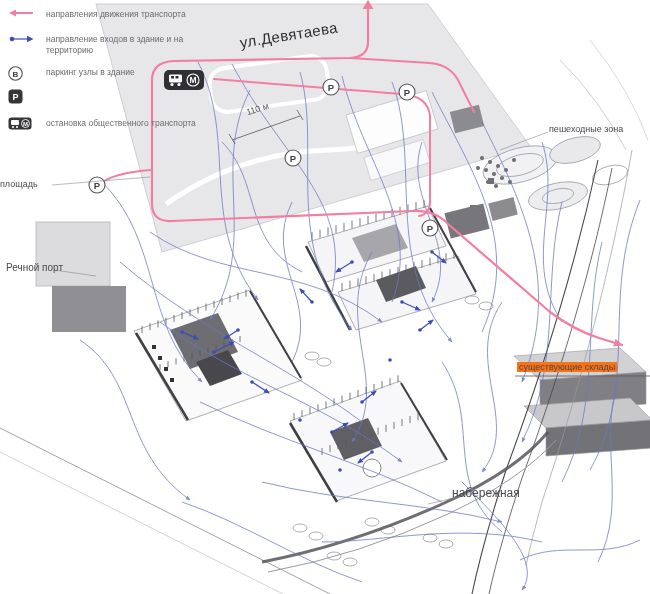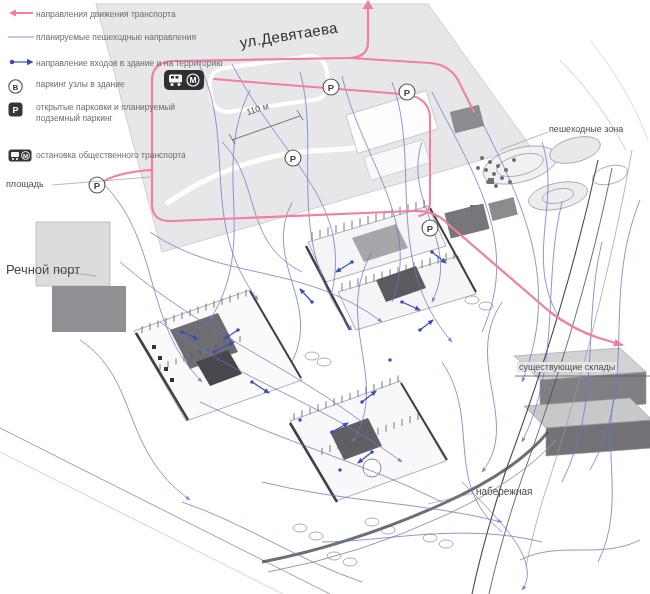--- a/index.html
+++ b/index.html
@@ -4,39 +4,39 @@
 <style>
   *{box-sizing:border-box;margin:0;padding:0}
   html,body{background:#fff}
   body{font-family:"Liberation Sans",sans-serif;width:650px;height:594px}
   .stage{position:relative;width:650px;height:594px;background:#fff;overflow:hidden}
   svg.plan{position:absolute;left:0;top:0;width:650px;height:594px;display:block}
   svg text{font-family:"Liberation Sans",sans-serif}
 
   
   .legend{position:absolute;left:8px;top:8px;width:218px;z-index:6}
-  .legend-row{display:flex;align-items:flex-start;gap:1px}
+  .legend-row{display:flex;align-items:flex-start;gap:11px}
   .legend-row + .legend-row{margin-top:12px}
   .legend-row.r3{margin-top:14px}
   .legend-row.r4{margin-top:10px}
   .legend-row.r5{margin-top:8px}
-  .legend-row.r6{margin-top:25px}
+  .legend-row.r6{margin-top:13px}
   .legend-icon{flex:0 0 27px;display:flex;align-items:center;min-height:10px}
   .legend-label{font-size:8.5px;color:#6b6b6f;line-height:1.3;padding-top:0.5px}
 
   
   .map-label{position:absolute;color:#49494d;white-space:nowrap;z-index:5}
   .lbl-street{left:240px;top:34px;font-size:15px;color:#2e2e32;letter-spacing:.4px;
               transform:rotate(-9deg);transform-origin:left center}
   .lbl-dim{left:246px;top:104px;font-size:9px;color:#5a5a5e;transform:rotate(-17deg)}
-  .lbl-square{left:6px;top:179px;font-size:9px}
-  .lbl-port{left:6px;top:262px;font-size:13px}
+  .lbl-square{left:0;top:179px;font-size:9px}
+  .lbl-port{left:6px;top:262px;font-size:10px}
   .lbl-nature{left:549px;top:124px;font-size:9px}
-  .lbl-warehouses{left:517px;top:362px;font-size:9px;background:#e5e5e5;padding:0 2px}
-  .lbl-embankment{left:476px;top:486px;font-size:10px}
+  .lbl-warehouses{left:517px;top:362px;font-size:9px;background:#f97316;padding:0 2px}
+  .lbl-embankment{left:452px;top:486px;font-size:12px}
 </style>
 </head>
 <body>
 
 <div class="stage">
 
   <svg class="plan" viewBox="0 0 650 594">
     <defs>
       <marker id="pinkArrow" markerUnits="userSpaceOnUse" markerWidth="12" markerHeight="12" refX="8" refY="4" orient="auto">
         <path d="M0,0 L9,4 L0,8 Z" fill="#f27ea0"></path>
@@ -301,28 +301,20 @@
   <div class="legend">
     <div class="legend-row r1">
       <span class="legend-icon">
         <svg width="26" height="10">
             <path d="M25,5 L7,5" stroke="#f27ea0" stroke-width="2" fill="none"></path>
             <path d="M8,1.5 L1,5 L8,8.5 Z" fill="#f27ea0"></path>
           </svg>
       </span>
       <span class="legend-label">направления движения транспорта</span>
     </div>
-    <div class="legend-row r2">
-      <span class="legend-icon">
-        <svg width="26" height="10">
-            <line x1="0" y1="5" x2="26" y2="5" stroke="#8b93c8" stroke-width="1"></line>
-          </svg>
-      </span>
-      <span class="legend-label">планируемые пешеходные направления</span>
-    </div>
     <div class="legend-row r3">
       <span class="legend-icon">
         <svg width="26" height="10">
             <circle cx="4" cy="5" r="2.3" fill="#3b4cb8"></circle>
             <line x1="6" y1="5" x2="19" y2="5" stroke="#3b4cb8" stroke-width="1.2"></line>
             <path d="M19,1.8 L25.5,5 L19,8.2 Z" fill="#3b4cb8"></path>
           </svg>
       </span>
       <span class="legend-label">направление входов в здание и на территорию</span>
     </div>
@@ -335,21 +327,20 @@
       </span>
       <span class="legend-label">паркинг узлы в здание</span>
     </div>
     <div class="legend-row r5">
       <span class="legend-icon">
         <svg width="15" height="15">
             <rect x="0.5" y="0.5" width="14" height="14" rx="3.5" fill="#35353a"></rect>
             <text x="7.5" y="11" text-anchor="middle" font-size="9" font-weight="bold" fill="#fff">P</text>
           </svg>
       </span>
-      <span class="legend-label" style="max-width:160px;white-space:normal">открытые парковки и планируемый подземный паркинг</span>
     </div>
     <div class="legend-row r6">
       <span class="legend-icon">
         <svg width="24" height="13">
             <rect x="0.5" y="0.5" width="23" height="12" rx="3" fill="#35353a"></rect>
             <rect x="3" y="3" width="8" height="5" rx="1" fill="#fff"></rect>
             <circle cx="5" cy="10" r="1.1" fill="#fff"></circle>
             <circle cx="9" cy="10" r="1.1" fill="#fff"></circle>
             <circle cx="17.5" cy="6.5" r="4" fill="none" stroke="#fff" stroke-width="0.9"></circle>
             <text x="17.5" y="9" text-anchor="middle" font-size="6" font-weight="bold" fill="#fff">М</text>

